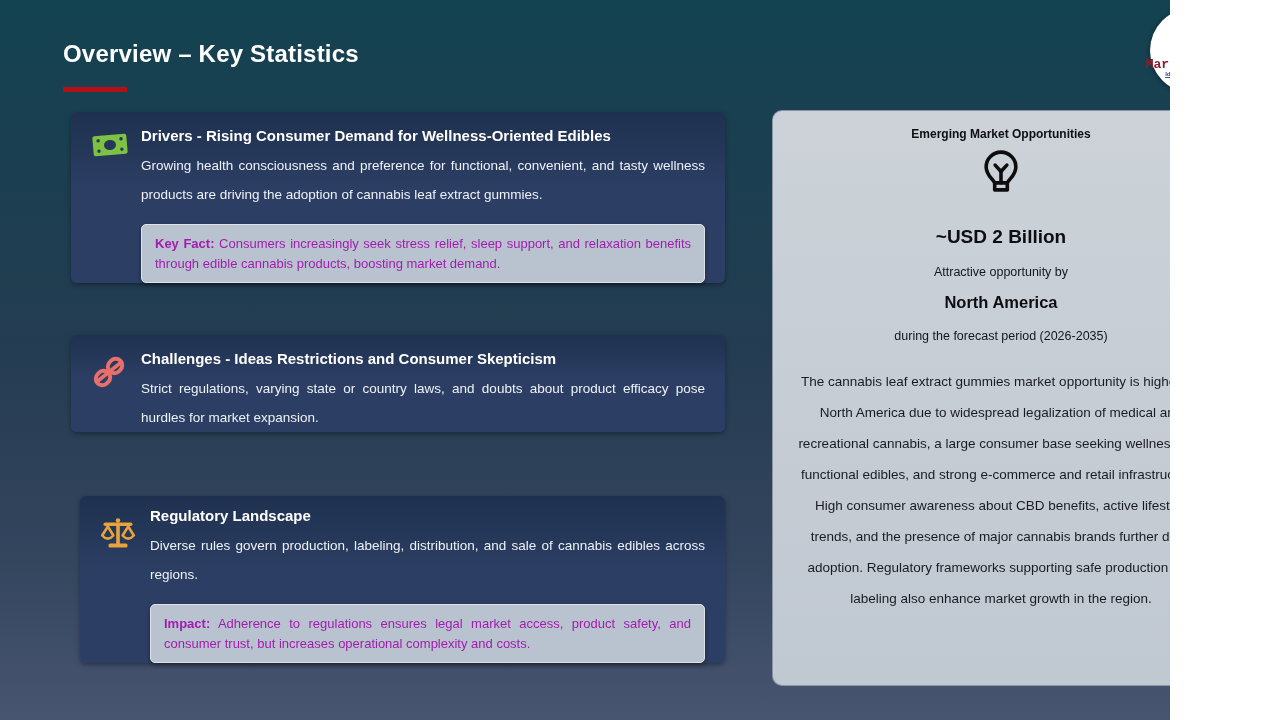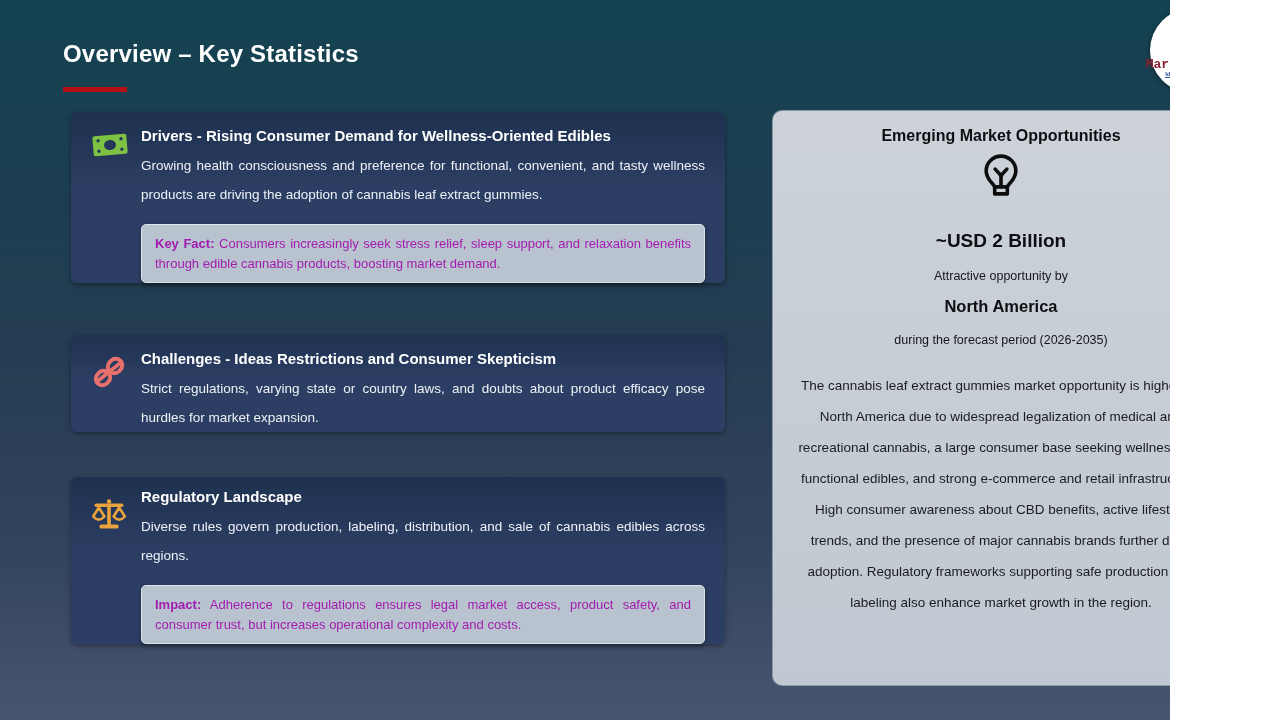--- a/index.html
+++ b/index.html
@@ -21,27 +21,27 @@
   .card-inner{flex:1;border-radius:6px;background:linear-gradient(180deg,#1f314f 0%,#2c3e63 45%);
               box-shadow:0 2px 5px rgba(0,0,0,.35);padding:13px 20px 0 18px;display:flex;align-items:flex-start;box-sizing:border-box;}
   .card-icon{flex:0 0 52px;padding-top:4px;}
   .card-content{flex:1;min-width:0;}
   .card-title{font-size:15px;font-weight:bold;color:#ffffff;margin:2px 0 0;}
   .card-text{font-size:13.5px;line-height:28.5px;color:#eef2f7;text-align:justify;margin-top:8px;}
   .callout{background:#b9c3cf;border:1px solid #dde3e9;border-radius:5px;box-shadow:0 2px 4px rgba(0,0,0,.35);
            padding:9px 13px;font-size:13px;line-height:19.5px;color:#a21caf;text-align:justify;margin-top:15px;}
   #card-drivers{top:112px;height:210px;}
   #card-challenges{top:335px;height:130px;}
-  #card-regulatory{top:477px;height:211px;}
+  #card-regulatory{top:496px;height:211px;gap:9px;}
   #card-regulatory .card-inner{padding-top:9px;}
   
   .panel{position:absolute;left:772px;top:110px;width:458px;height:576px;box-sizing:border-box;
          background:linear-gradient(180deg,#ccd2d8 0%,#c0c8d1 100%);border:1px solid rgba(88,104,126,.55);
          border-radius:10px;text-align:center;color:#0e0e12;padding:16px 18px;}
-  .panel-title{font-size:16px;font-weight:bold;text-align:center;}
+  .panel-title{font-size:12px;font-weight:bold;text-align:center;}
   .panel-bulb{margin-top:3px;}
   .panel-value{font-size:19px;font-weight:bold;margin-top:24px;}
   .panel-sub{font-size:12.5px;margin-top:17px;color:#16161c;}
   .panel-region{font-size:16.5px;font-weight:bold;margin-top:14px;}
   .panel-period{font-size:12.5px;margin-top:17px;color:#16161c;}
   .panel-desc{font-size:13.5px;line-height:31px;margin-top:23px;color:#1b1b22;padding:0 2px;}
 </style>
 </head>
 <body>
 

